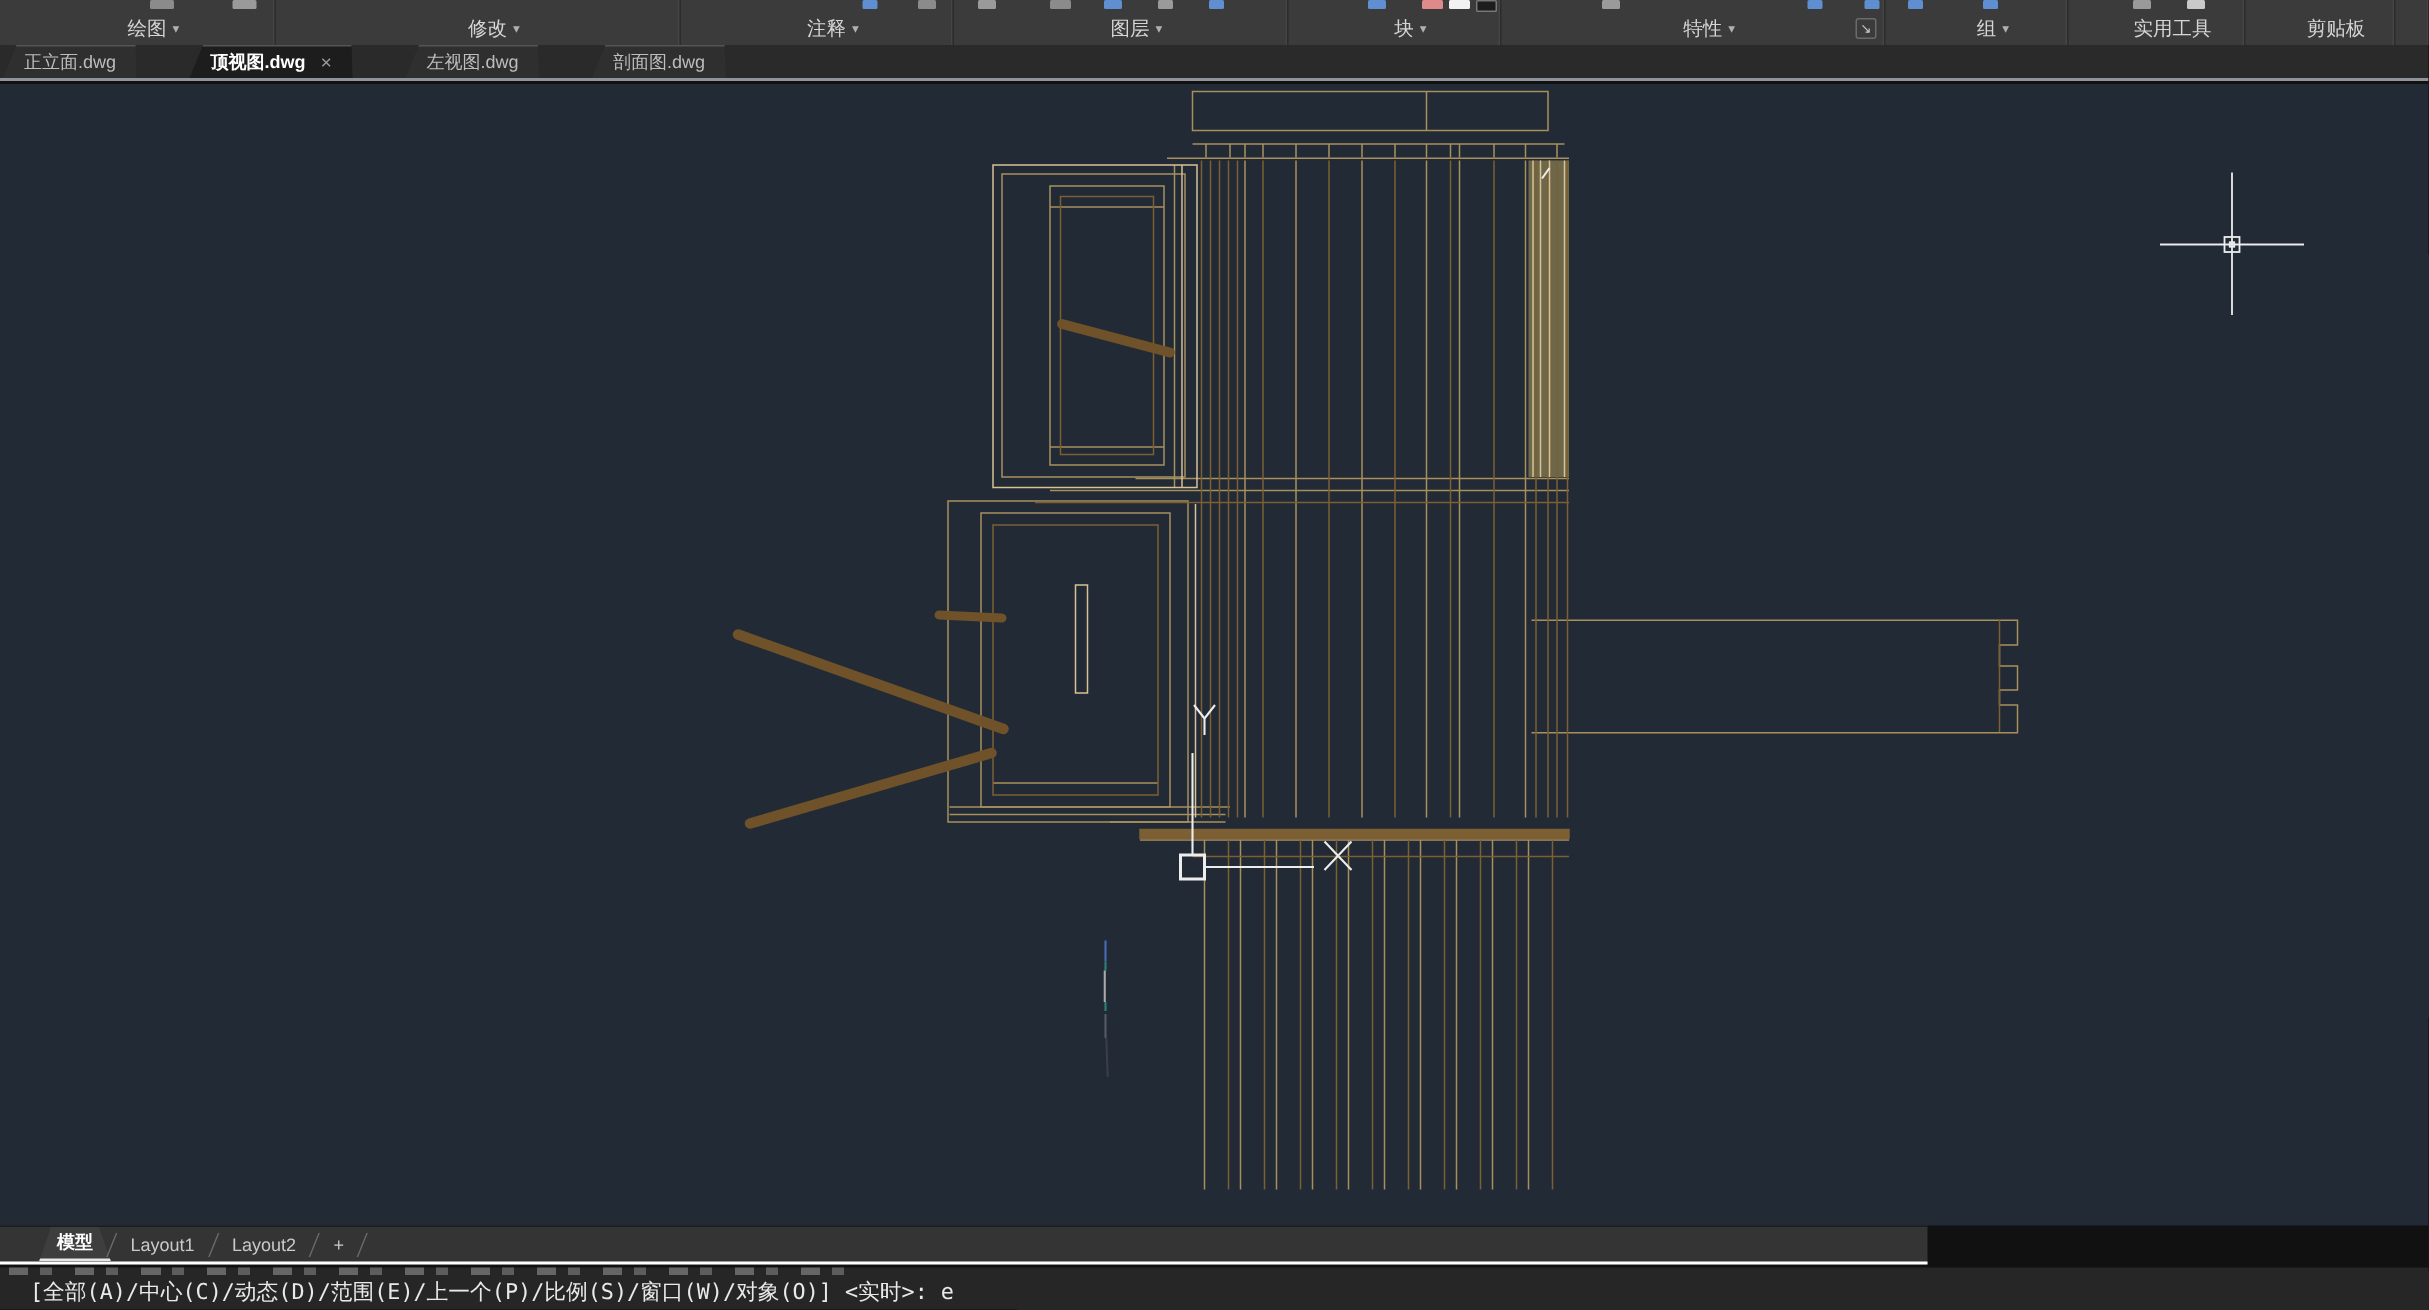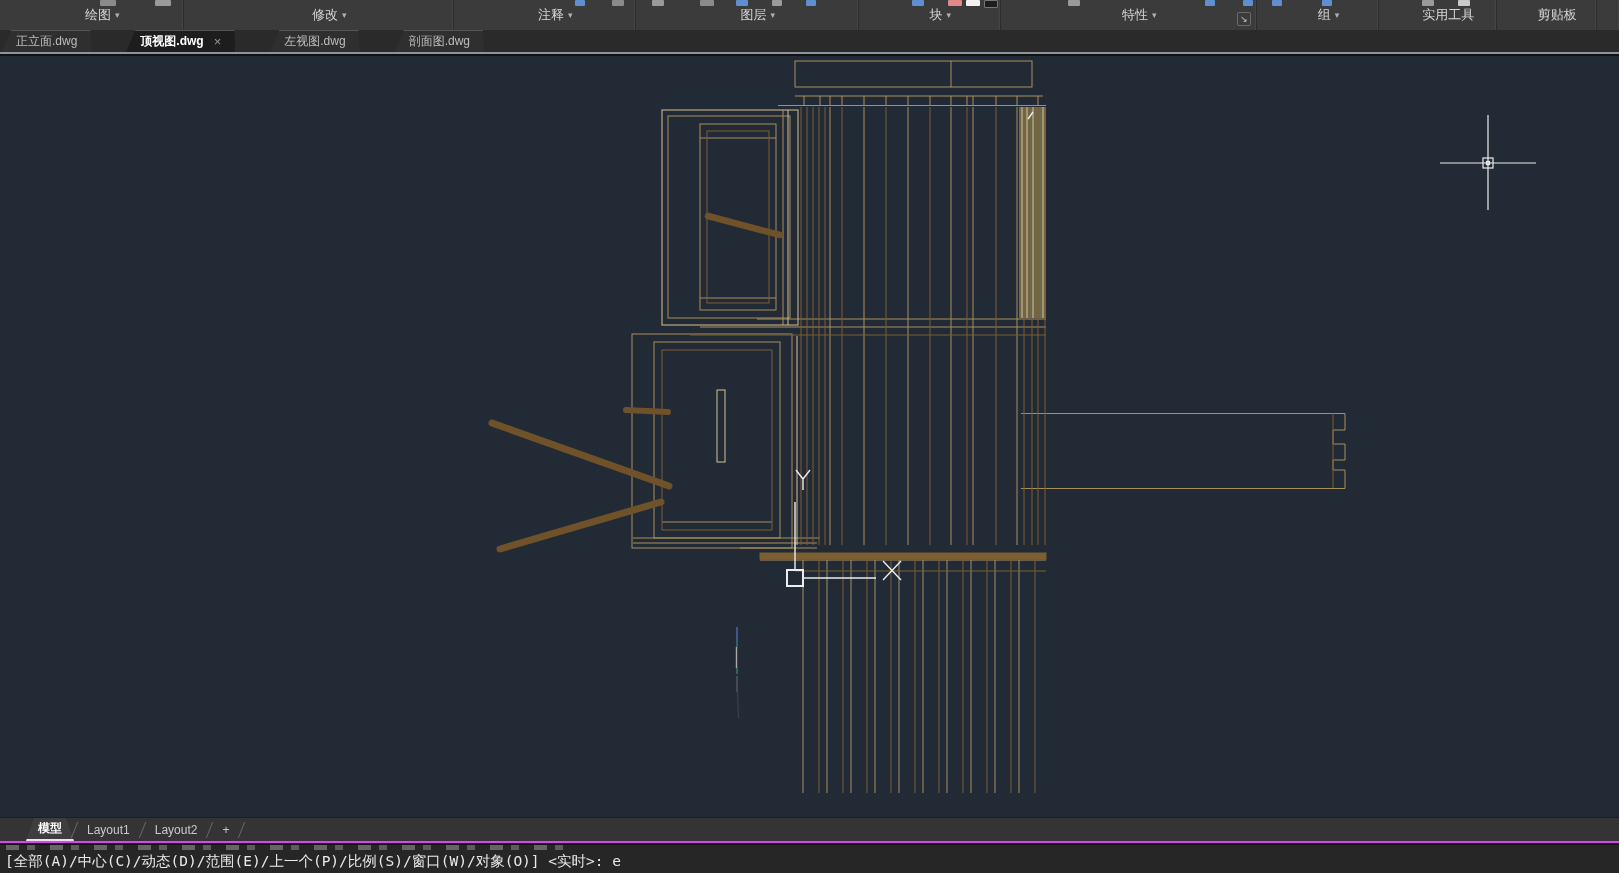--- a/index.html
+++ b/index.html
@@ -4,21 +4,21 @@
 <style>
   html,body{margin:0;padding:0;background:#111;}
   body{width:1619px;height:873px;position:relative;overflow:hidden;
        font-family:"Liberation Sans","DejaVu Sans",sans-serif;
        -webkit-font-smoothing:antialiased;}
 
   
   #ribbon{position:absolute;left:0;top:0;width:1619px;height:30px;
           background:var(--ribbon-bg);display:flex;}
   .panel{position:relative;height:30px;border-right:1px solid #2c2c2c;
-         box-shadow:inset -1px 0 0 #454545;display:flex;
+         box-shadow:inset -1px 0 0 #454545;display:flex;align-items:flex-end;
          justify-content:center;padding-left:22px;}
   .panel-title{color:#d6d6d6;font-size:13px;line-height:20px;padding-bottom:1px;
                display:flex;align-items:center;gap:4px;white-space:nowrap;}
   .caret{color:#b0b0b0;font-size:9px;line-height:10px;}
   .launcher{position:absolute;right:5px;bottom:4px;width:12px;height:12px;
             color:#c9c9c9;font-size:9px;line-height:12px;text-align:center;
             border:1px solid #6a6a6a;border-radius:2px;}
   .frag{position:absolute;top:0;height:6px;border-radius:1px;}
 
   
@@ -36,37 +36,37 @@
   #canvas{position:absolute;left:0;top:56px;width:1619px;height:761px;
           background:var(--bg-canvas);overflow:hidden;}
   svg{display:block;}
   .t{stroke:var(--line-tan);fill:none;stroke-width:1;}
   .d{stroke:var(--line-dark);fill:none;stroke-width:1;}
   .l{stroke:var(--line-light);fill:none;stroke-width:1;}
   .b{stroke:var(--bar-brown);fill:none;stroke-linecap:round;}
   .w{stroke:var(--white-line);fill:none;stroke-width:1.4;}
 
   
-  #layoutbar{position:absolute;left:0;top:817px;width:1619px;height:26px;
+  #layoutbar{position:absolute;left:0;top:817px;width:1285px;height:26px;
              background:var(--statusbar-bg);border-top:1px solid #1e1e1e;
-             border-bottom:2px solid #d946ef;display:flex;align-items:center;
+             border-bottom:2px solid #ffffff;display:flex;align-items:center;
              padding-left:26px;box-sizing:border-box;}
   .ltab{position:relative;font-size:12px;color:#c9c9c9;padding:2px 12px;
         clip-path:polygon(8px 0,calc(100% - 8px) 0,100% 100%,0 100%);}
   .ltab.active{color:#ffffff;font-weight:bold;background:#3e3e3e;
                border-bottom:2px solid #e8e8e8;}
   .lsep{width:1px;height:16px;background:#6a6a6a;transform:skewX(-22deg);}
 
   
   #cmd{position:absolute;left:0;top:845px;width:1619px;height:28px;
        background:var(--cmd-bg);overflow:hidden;}
   #cmd-history{position:absolute;left:6px;top:-3px;width:560px;height:8px;opacity:.55;
        background:repeating-linear-gradient(90deg,#9a9a9a 0 13px,transparent 13px 21px,
                   #8a8a8a 21px 29px,transparent 29px 44px);}
-  #cmd-prompt{position:absolute;left:5px;top:7px;color:#e9e9e9;font-size:14.5px;
+  #cmd-prompt{position:absolute;left:20px;top:7px;color:#e9e9e9;font-size:14.5px;
        font-family:"DejaVu Sans Mono","Liberation Mono",monospace;white-space:pre;}
 </style>
 </head>
 <body>
 
 <div id="ribbon">
   <div class="panel" style="width:170px">
     <span class="panel-title">
         <span>绘图</span>
         <span class="caret">▾</span>

